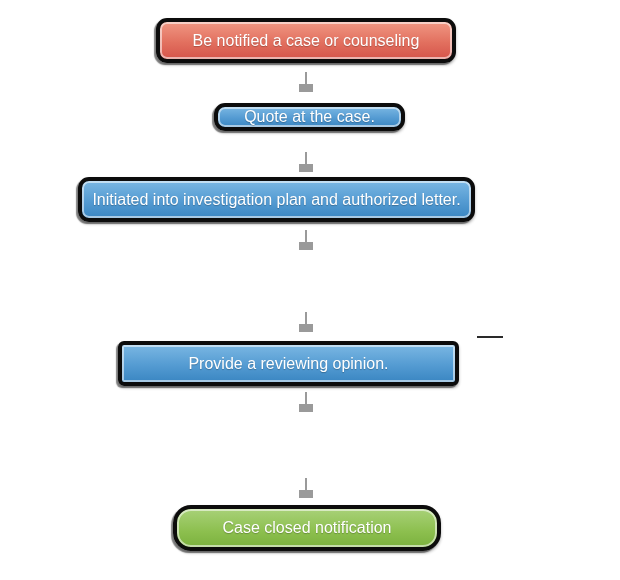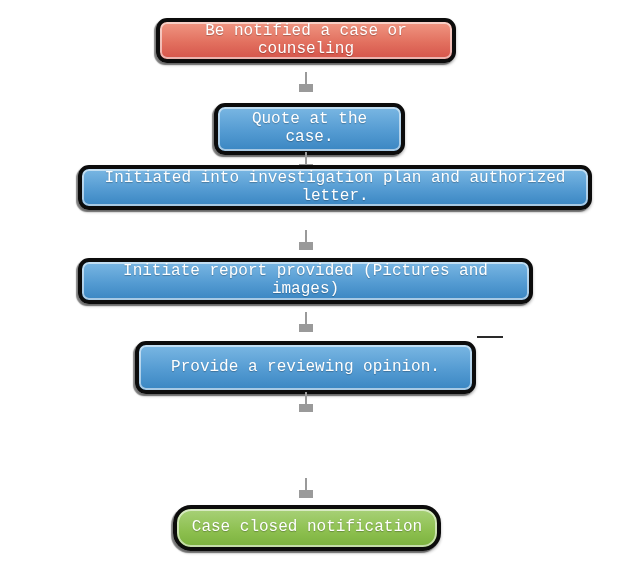--- a/index.html
+++ b/index.html
@@ -6,21 +6,21 @@
     margin: 0;
     padding: 0;
     background: #ffffff;
   }
   .canvas {
     position: relative;
     width: 620px;
     height: 580px;
     background: #ffffff;
     overflow: hidden;
-    font-family: Liberation Mono, monospace;
+    font-family: Liberation Sans, sans-serif;
   }
   
   .node {
     position: absolute;
     box-sizing: border-box;
     border: 4px solid #0c0c0c;
     border-radius: 11px;
     display: flex;
     align-items: center;
     justify-content: center;
@@ -33,24 +33,24 @@
       -2px 2px 1px rgba(0,0,0,0.45),
       0 2px 3px rgba(0,0,0,0.30);
     text-shadow: 0 1px 1px rgba(0,0,0,0.25);
   }
   .node .lbl { padding: 0 8px; }
   .fill-red   { background: linear-gradient(to bottom, #f09783 0%, #e2705f 55%, #d5544a 100%); }
   .fill-blue  { background: linear-gradient(to bottom, #7ab7e3 0%, #549bd2 55%, #3a86c2 100%); }
   .fill-green { background: linear-gradient(to bottom, #a8d178 0%, #8cbf4e 60%, #7bb13e 100%); }
 
   .b1 { left: 156px; top:  18px; width: 300px; height: 45px; }
-  .b2 { left: 214px; top: 103px; width: 191px; height: 52px; }
-  .b3 { left:  78px; top: 165px; width: 514px; height: 45px; }
+  .b2 { left: 214px; top: 103px; width: 191px; height: 28px; }
+  .b3 { left:  78px; top: 177px; width: 397px; height: 45px; }
   .b4 { left:  78px; top: 258px; width: 455px; height: 46px; }
-  .b5 { left: 135px; top: 341px; width: 341px; height: 53px; }
+  .b5 { left: 118px; top: 341px; width: 341px; height: 45px; border-radius: 6px; }
   .b6 { left:  78px; top: 420px; width: 455px; height: 45px; }
   .b7 { left: 173px; top: 505px; width: 268px; height: 46px; border-radius: 18px; }
 
   
   .connector {
     position: absolute;
     left: 299px;
     width: 14px;
     height: 20px;
   }
@@ -112,23 +112,20 @@
 
   <div class="node fill-blue b3">
     <span class="lbl">Initiated into investigation plan and authorized letter.</span>
   </div>
 
   <div class="connector c3">
     <div class="stem"></div>
     <div class="head"></div>
   </div>
 
-  <div class="node fill-blue b4">
-    <span class="lbl">Initiate report provided (Pictures and images)</span>
-  </div>
 
   <div class="connector c4">
     <div class="stem"></div>
     <div class="head"></div>
   </div>
 
   <div class="stray-line"></div>
 
   <div class="node fill-blue b5">
     <span class="lbl">Provide a reviewing opinion.</span>

